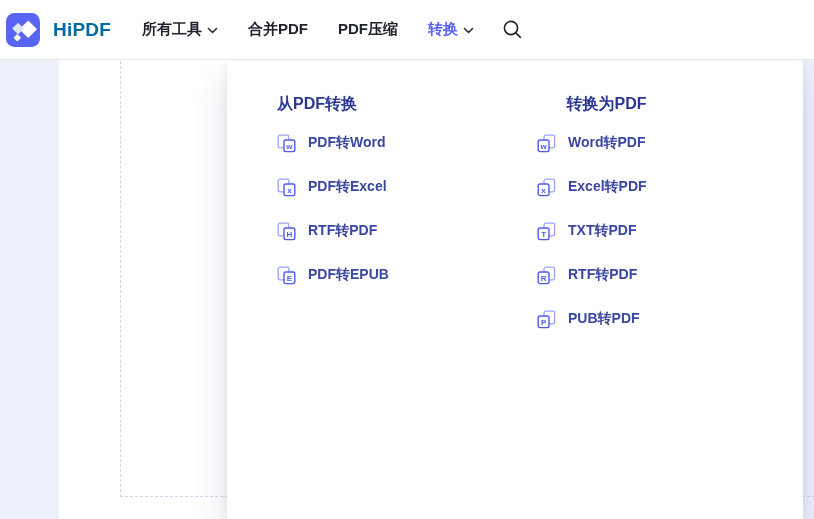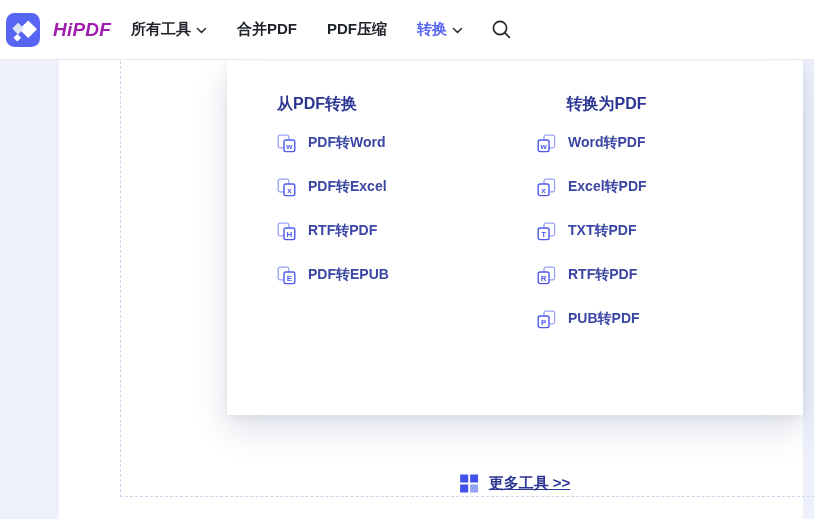--- a/index.html
+++ b/index.html
@@ -20,30 +20,30 @@
     position:absolute;left:120px;top:61px;width:710px;height:436px;z-index:1;
     border-left:1px dashed var(--dashed); border-bottom:1px dashed var(--dashed);
   }
   
   .navbar{
     position:absolute;left:0;top:0;width:814px;height:60px;background:#fff;z-index:10;
     border-bottom:1px solid var(--navbar-border);
     display:flex;align-items:center;
   }
   .logo{width:34px;height:34px;margin-left:6px;flex:0 0 auto;cursor:pointer;}
-  .brand{font-size:19px;font-weight:bold;color:#a21caf;margin-left:13px;letter-spacing:.2px;cursor:pointer;font-style:italic;}
-  .nav-items{display:flex;align-items:center;margin-left:20px;gap:30px;}
+  .brand{font-size:19px;font-weight:bold;color:#0369a1;margin-left:13px;letter-spacing:.2px;cursor:pointer;}
+  .nav-items{display:flex;align-items:center;margin-left:31px;gap:30px;}
   .nav-item{display:flex;align-items:center;gap:5px;font-size:15px;font-weight:bold;
     color:var(--nav-text);text-decoration:none;cursor:pointer;white-space:nowrap;}
   .nav-item.active{color:var(--accent);}
   .nav-item .chev{display:inline-block;margin-top:2px;}
   .search-btn{margin-left:28px;display:flex;align-items:center;cursor:pointer;}
   
   .panel{
-    position:absolute;left:227px;top:61px;width:576px;height:354px;background:#fff;z-index:5;
+    position:absolute;left:227px;top:61px;width:576px;height:458px;background:#fff;z-index:5;
     box-shadow:0 14px 32px rgba(50,60,120,.16), 0 2px 8px rgba(50,60,120,.08);
   }
   .col{position:absolute;top:32px;}
   .col.c0{left:50px;}
   .col.c1{left:310px;text-align:right;}
   .col-title{font-size:16px;font-weight:bold;color:var(--heading-navy);height:22px;line-height:22px;margin-bottom:6px;}
   .menu-item{display:flex;align-items:center;gap:12px;height:44px;cursor:pointer;text-decoration:none;}
   .menu-item .mi-label{font-size:14px;font-weight:bold;color:var(--item-navy);white-space:nowrap;}
   .more{
     position:absolute;left:50%;top:413px;transform:translateX(-50%);
@@ -172,22 +172,13 @@
         <a class="menu-item">
           <svg width="19" height="19" viewBox="0 0 19 19">
             <rect x="7" y="1.2" width="10.6" height="12.6" rx="1.8" fill="none" stroke="#9AA4F5" stroke-width="1.3"></rect>
             <rect x="1.2" y="6" width="10.8" height="11.6" rx="1.8" fill="#ffffff" stroke="#4E5BEF" stroke-width="1.4"></rect>
             <text x="6.6000000000000005" y="14.7" text-anchor="middle" font-size="8" font-weight="bold" font-family="Liberation Sans, sans-serif" fill="#4E5BEF">P</text>
           </svg>
           <span class="mi-label">PUB转PDF</span>
         </a>
       </div>
   </div>
-  <a class="more">
-    <svg width="19" height="19" viewBox="0 0 19 19">
-      <rect x="0.5" y="0.5" width="8" height="8" fill="#4050EE"></rect>
-      <rect x="10.5" y="0.5" width="8" height="8" fill="#4050EE"></rect>
-      <rect x="0.5" y="10.5" width="8" height="8" fill="#4050EE"></rect>
-      <rect x="10.5" y="10.5" width="8" height="8" fill="#93A1F7"></rect>
-    </svg>
-    <span class="more-label">更多工具 &gt;&gt;</span>
-  </a>
 </div>
 
 </body></html>

